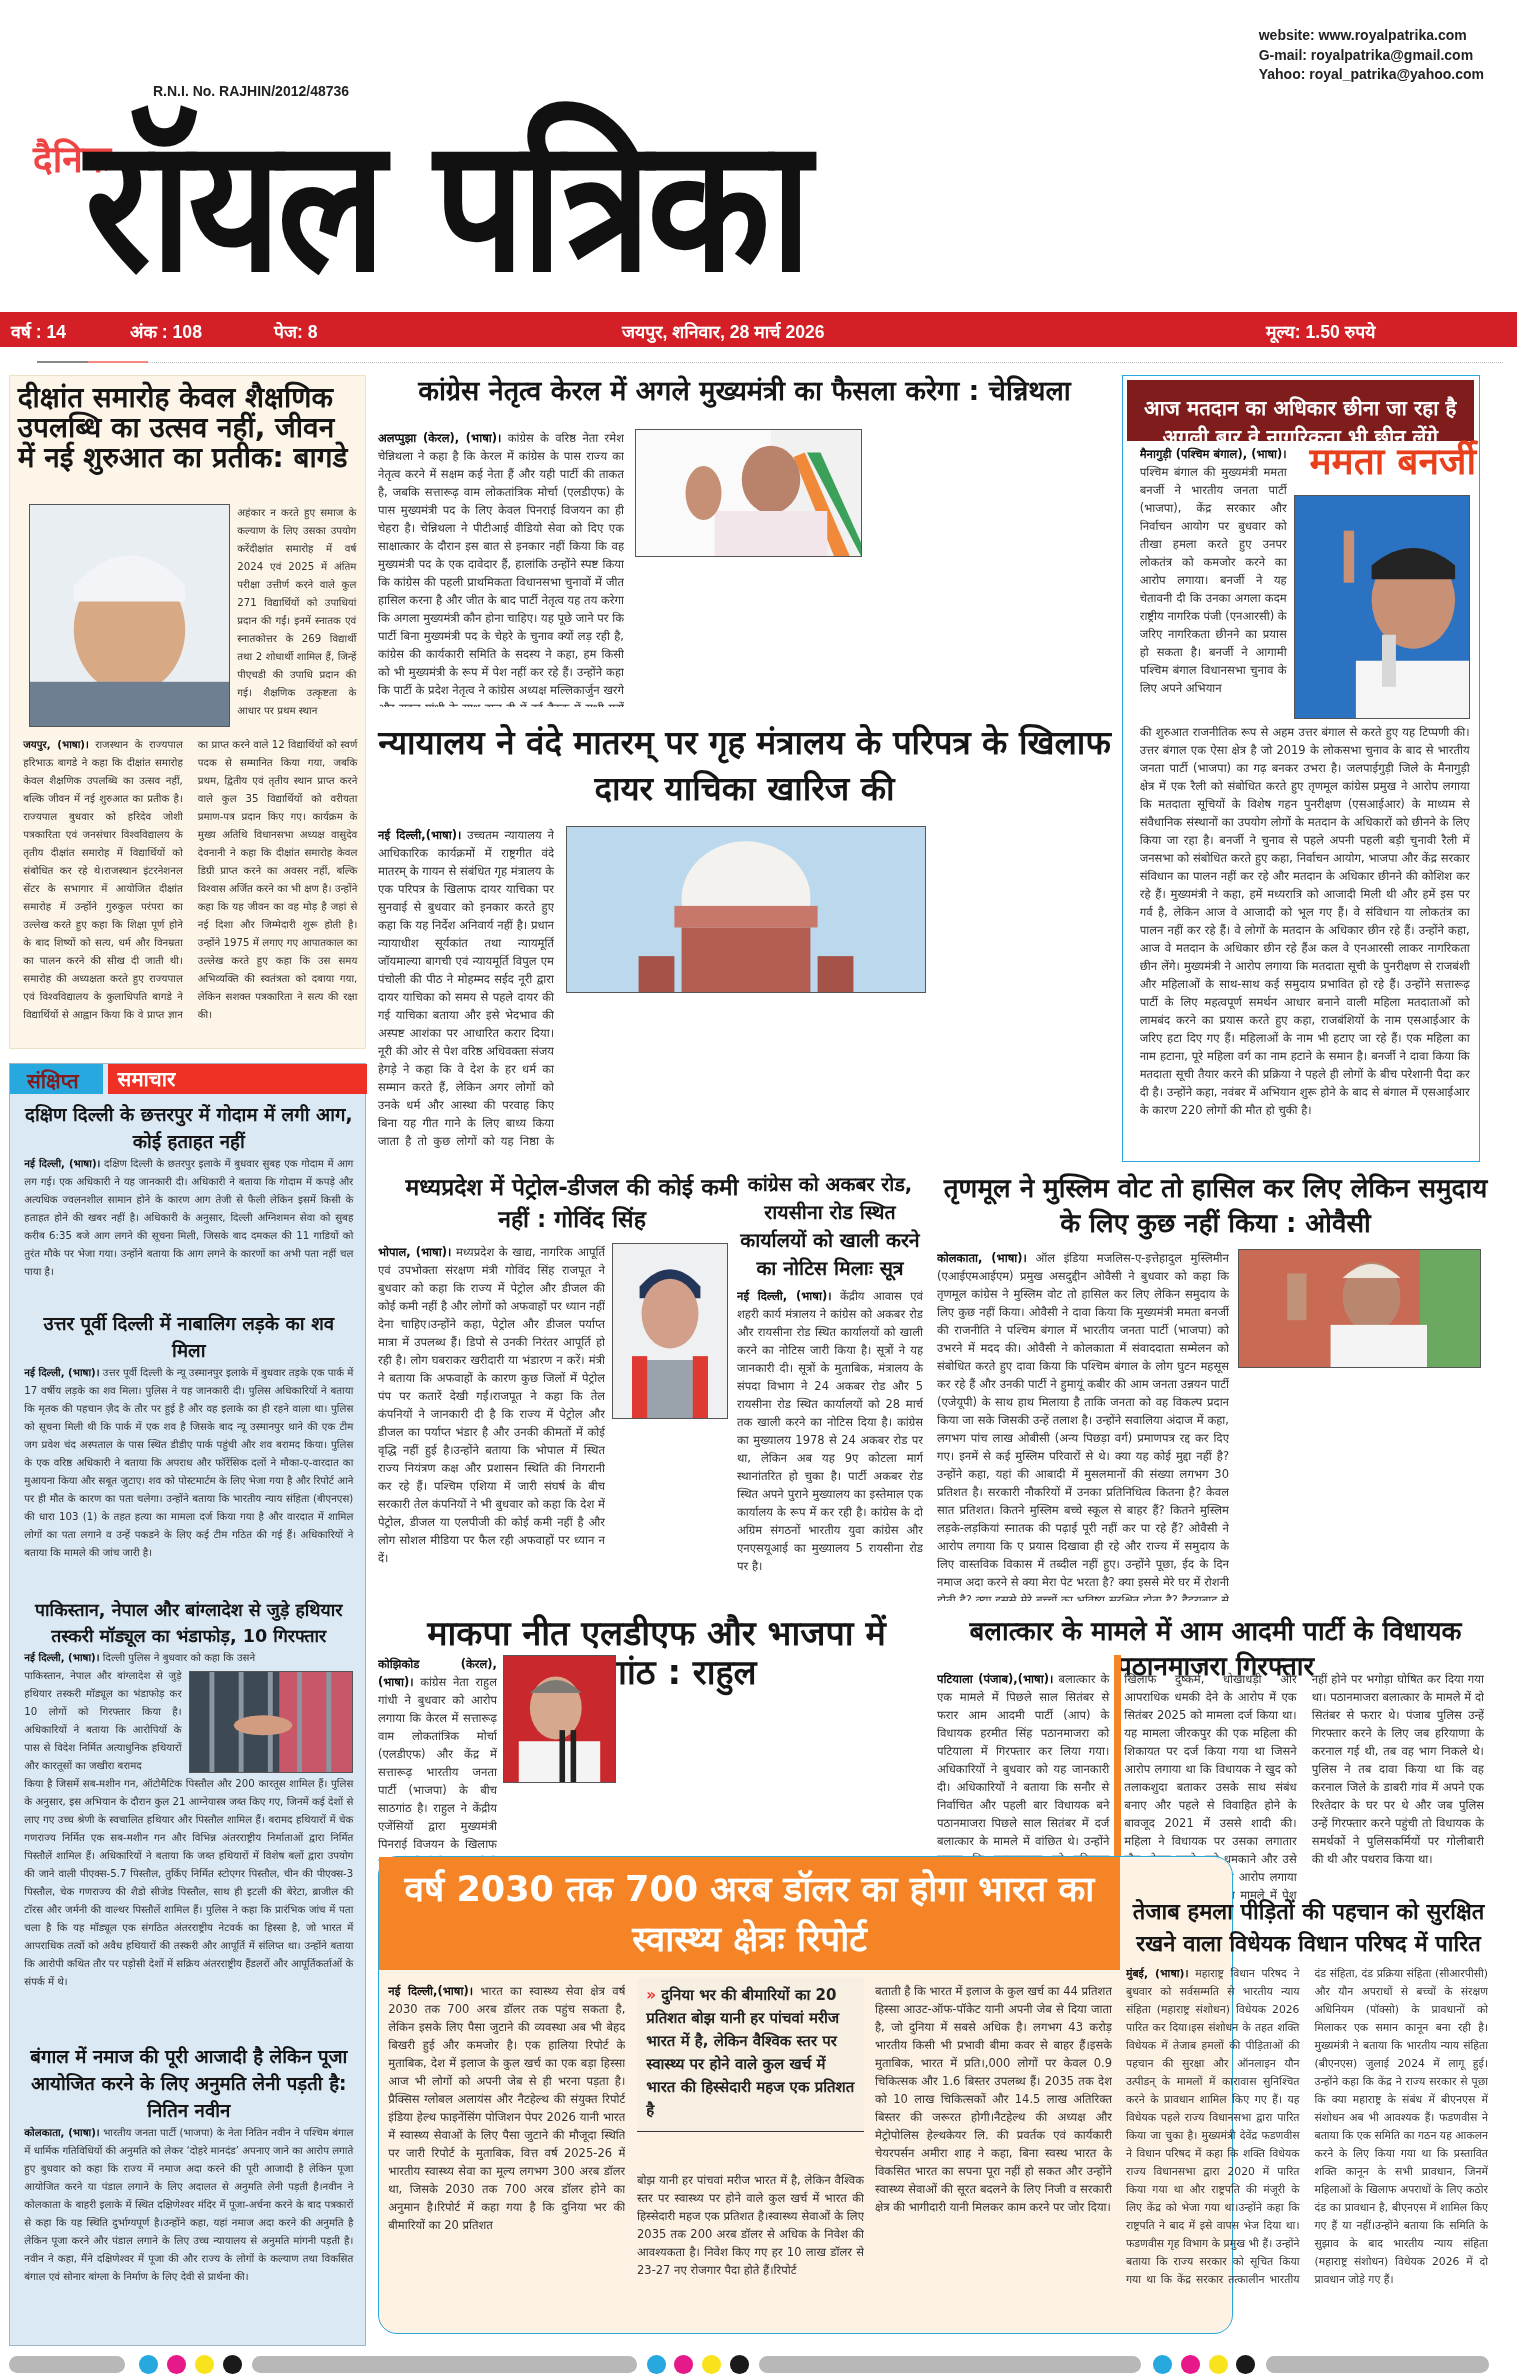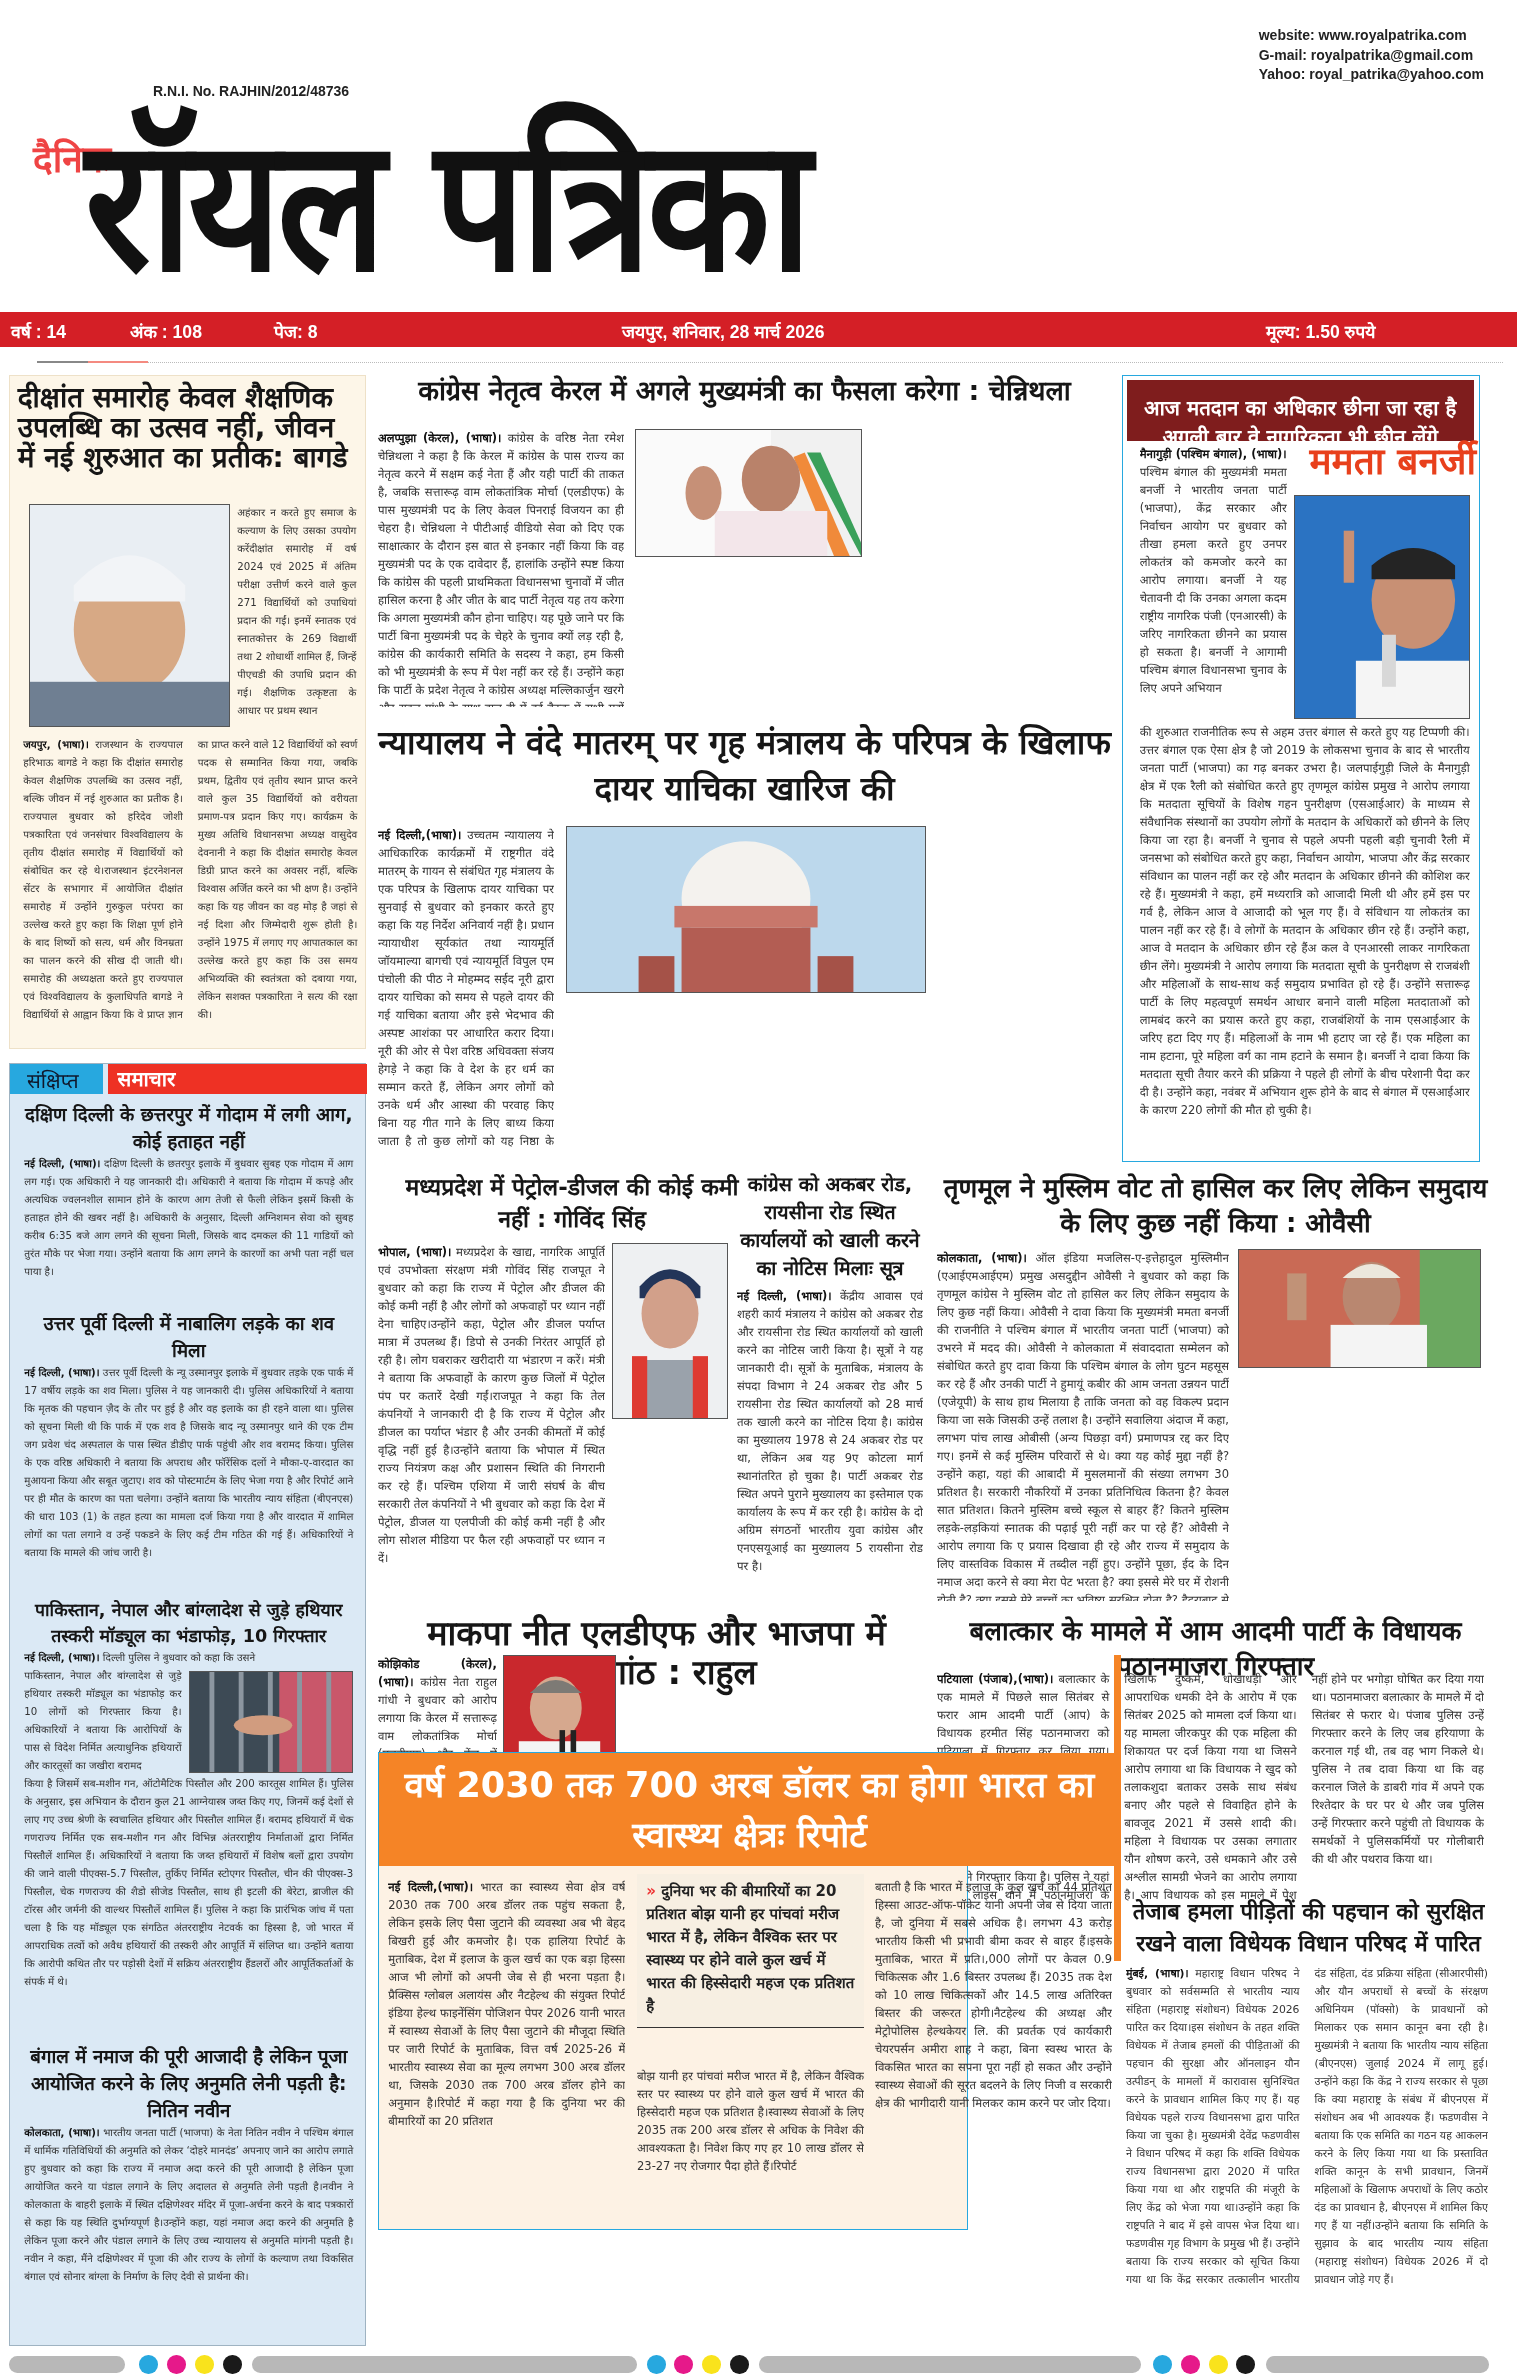--- a/index.html
+++ b/index.html
@@ -16,21 +16,21 @@
   .rule-top .b { position: absolute; left: 51px; top: -1.9px; width: 60px; height: 1.9px; background: #f48a80; }
   .hl { font-family: "DejaVu Sans", sans-serif; font-weight: bold; color: #161616; line-height: 1.15; }
   .txt { font-family: "DejaVu Sans", sans-serif; font-size: 11.5px; line-height: 18px; color: #333; text-align: justify; }
   .txt b { color: #111; }
   .col2 { column-count: 2; column-gap: 15px; }
   .col3 { column-count: 3; column-gap: 15px; }
   .photo { border: 0.9px solid #555; display: flex; align-items: center; justify-content: center; overflow: hidden; }
   .photo svg { width: 100%; height: 100%; display: block; }
   .box-bagade { left: 9.3px; top: 375px; width: 357px; height: 674px; background: #fdf6e8; border: 0.9px solid #eee1c8; }
   .box-brief { left: 9.3px; top: 1063px; width: 357px; height: 1283px; background: #dbe9f5; border: 0.9px solid #9fb3c2; }
-  .brief-tab1 { left: 0; top: 0; width: 93px; height: 30px; background: #27a8df; color: #0f172a; font-weight: normal; font-size: 20.4px; padding: 1.9px 16.7px; }
+  .brief-tab1 { left: 0; top: 0; width: 93px; height: 30px; background: #27a8df; color: #7f1d1d; font-weight: bold; font-size: 20.4px; padding: 1.9px 16.7px; }
   .brief-tab2 { left: 98px; top: 0; width: 259px; height: 30px; background: #ee3124; color: #fff; font-weight: bold; font-size: 20.4px; padding: 0 9.3px; }
   .box-mamata { left: 1122px; top: 375px; width: 358px; height: 787px; border: 1.9px solid #27a8df; background: #fff; }
   .mamata-head { left: 3.7px; top: 3.7px; width: 347px; height: 61px; background: #7f1d1d; color: #fff; text-align: center; font-weight: bold; font-size: 20.4px; line-height: 29px; padding-top: 14px; }
   .orange-box { left: 546px; top: 1892px; width: 575px; height: 445px; border: 1.9px solid #27a8df; background: #fdf2e4; }
   .orange-head { left: 0; top: 0; width: 573px; height: 113px; background: #f58426; color: #fff; text-align: center; font-weight: bold; font-size: 35px; line-height: 50px; padding-top: 7.4px; }
   .pullquote { border-bottom: 1.9px solid #333; background: #f7efe2; padding: 5.6px 7.4px 9.3px 9.3px; font-family: "DejaVu Sans", sans-serif; font-weight: bold; font-size: 15px; line-height: 23px; color: #222; }
   .pullquote .q { color: #e33; }
   .orange-side { left: 1114px; top: 1655px; width: 6.5px; height: 306px; background: #f58426; }
   .regbar { top: 2356px; height: 16.7px; border-radius: 8.3px; background: #b8b8b8; }
   .dot { top: 2355px; width: 18.6px; height: 18.6px; border-radius: 50%; }
@@ -223,21 +223,21 @@
   <span>कांग्रेस नेता राहुल गांधी ने बुधवार को आरोप लगाया कि केरल में सत्तारूढ़ वाम लोकतांत्रिक मोर्चा (एलडीएफ) और केंद्र में सत्तारूढ़ भारतीय जनता पार्टी (भाजपा) के बीच साठगांठ है। राहुल ने केंद्रीय एजेंसियों द्वारा मुख्यमंत्री पिनराई विजयन के खिलाफ भ्रष्टाचार के विभिन्न मामलों में कथित तौर पर कोई कार्वाई नहीं किए जाने की ओर भी इशारा किया। लोकसभा में विपक्ष के नेता गांधी ने कहा कि केरल विधानसभा चुनावों में केवल दो ही पक्ष चुनाव लड़ रहे हैं। पहला कांग्रेस नीत संयुक्त लोकतांत्रिक मोर्चा (यूडीएफ) है और दूसरी ओर एलडीएफ-भाजपा की साझेदारी है। विजयन के नेतृत्व वाली एलडीएफ सरकार पर निशाना साधते हुए गांधी ने केरल में मादक पदार्थों के मुद्दे को एक बड़ी समस्या के रूप में उजागर किया। यहां कोझिकोड बीच पर यूडीएफ के एक कार्यक्रम को ऑनलाइन माध्यम से संबोधित करते हुए कांग्रेस नेता ने शबरिमला से कथित तौर पर सोने के गबन का मुद्दा भी उठाया, और दावा किया कि वहां से कीमती धातु चोरी हो गई और इस संबंध में माकपा के नेताओं को गिरफ्तार किया गया था। उन्होंने पूछा, जो सरकार भगवान अय्यप्पा का सम्मान नहीं करती, वह केरल की जनता का सम्मान कैसे कर सकती है? गांधी ने कहा कि केरल में एलडीएफ की नीतियों को भाजपा की नीतियों से अलग नहीं किया जा सकता।</span>
 </div>
 
 <div class="abs hl" style="left:937px;top:1614px;width:557px;font-size:26px;line-height:35px;text-align:center;">बलात्कार के मामले में आम आदमी पार्टी के विधायक पठानमाजरा गिरफ्तार</div>
 <div class="abs txt col3" style="left:937px;top:1670px;width:547px;height:315px;overflow:hidden;">
   <b>पटियाला (पंजाब),(भाषा)।</b>
   <span>बलात्कार के एक मामले में पिछले साल सितंबर से फरार आम आदमी पार्टी (आप) के विधायक हरमीत सिंह पठानमाजरा को पटियाला में गिरफ्तार कर लिया गया। अधिकारियों ने बुधवार को यह जानकारी दी। अधिकारियों ने बताया कि सनौर से निर्वाचित और पहली बार विधायक बने पठानमाजरा पिछले साल सितंबर में दर्ज बलात्कार के मामले में वांछित थे। उन्होंने बताया कि पठानमाजरा को पटियाला पुलिस ने गिरफ्तार किया है। पुलिस ने यहां सिविल लाइंस थाने में पठानमाजरा के खिलाफ दुष्कर्म, धोखाधड़ी और आपराधिक धमकी देने के आरोप में एक सितंबर 2025 को मामला दर्ज किया था। यह मामला जीरकपुर की एक महिला की शिकायत पर दर्ज किया गया था जिसने आरोप लगाया था कि विधायक ने खुद को तलाकशुदा बताकर उसके साथ संबंध बनाए और पहले से विवाहित होने के बावजूद 2021 में उससे शादी की। महिला ने विधायक पर उसका लगातार यौन शोषण करने, उसे धमकाने और उसे अश्लील सामग्री भेजने का आरोप लगाया है। आप विधायक को इस मामले में पेश नहीं होने पर भगोड़ा घोषित कर दिया गया था। पठानमाजरा बलात्कार के मामले में दो सितंबर से फरार थे। पंजाब पुलिस उन्हें गिरफ्तार करने के लिए जब हरियाणा के करनाल गई थी, तब वह भाग निकले थे। पुलिस ने तब दावा किया था कि वह करनाल जिले के डाबरी गांव में अपने एक रिश्तेदार के घर पर थे और जब पुलिस उन्हें गिरफ्तार करने पहुंची तो विधायक के समर्थकों ने पुलिसकर्मियों पर गोलीबारी की थी और पथराव किया था।</span>
 </div>
 <div class="abs orange-side"></div>
 
-<div class="abs orange-box" style="left:378px;top:1752px;width:590px;height:478px;">
+<div class="abs orange-box" style="left:378px;top:1856px;width:855px;height:478px;border-radius:19px;">
   <div class="abs orange-head" style="width:741px;">वर्ष 2030 तक 700 अरब डॉलर का होगा भारत का स्वास्थ्य क्षेत्रः रिपोर्ट</div>
   <div class="abs txt" style="left:9.3px;top:125px;width:237px;height:343px;overflow:hidden;">
     <b>नई दिल्ली,(भाषा)।</b>
     <span>भारत का स्वास्थ्य सेवा क्षेत्र वर्ष 2030 तक 700 अरब डॉलर तक पहुंच सकता है, लेकिन इसके लिए पैसा जुटाने की व्यवस्था अब भी बेहद बिखरी हुई और कमजोर है। एक हालिया रिपोर्ट के मुताबिक, देश में इलाज के कुल खर्च का एक बड़ा हिस्सा आज भी लोगों को अपनी जेब से ही भरना पड़ता है। प्रैक्सिस ग्लोबल अलायंस और नैटहेल्थ की संयुक्त रिपोर्ट इंडिया हेल्थ फाइनेंसिंग पोजिशन पेपर 2026 यानी भारत में स्वास्थ्य सेवाओं के लिए पैसा जुटाने की मौजूदा स्थिति पर जारी रिपोर्ट के मुताबिक, वित्त वर्ष 2025-26 में भारतीय स्वास्थ्य सेवा का मूल्य लगभग 300 अरब डॉलर था, जिसके 2030 तक 700 अरब डॉलर होने का अनुमान है।रिपोर्ट में कहा गया है कि दुनिया भर की बीमारियों का 20 प्रतिशत</span>
   </div>
   <div class="abs" style="left:258px;top:121px;width:227px;">
     <div class="pullquote"><span class="q">»</span> <span>दुनिया भर की बीमारियों का 20 प्रतिशत बोझ यानी हर पांचवां मरीज भारत में है, लेकिन वैश्विक स्तर पर स्वास्थ्य पर होने वाले कुल खर्च में भारत की हिस्सेदारी महज एक प्रतिशत है</span></div>
   </div>
   <div class="abs txt" style="left:258px;top:314px;width:227px;height:158px;overflow:hidden;">बोझ यानी हर पांचवां मरीज भारत में है, लेकिन वैश्विक स्तर पर स्वास्थ्य पर होने वाले कुल खर्च में भारत की हिस्सेदारी महज एक प्रतिशत है।स्वास्थ्य सेवाओं के लिए 2035 तक 200 अरब डॉलर से अधिक के निवेश की आवश्यकता है। निवेश किए गए हर 10 लाख डॉलर से 23-27 नए रोजगार पैदा होते हैं।रिपोर्ट</div>
   <div class="abs txt" style="left:496px;top:125px;width:237px;height:343px;overflow:hidden;">बताती है कि भारत में इलाज के कुल खर्च का 44 प्रतिशत हिस्सा आउट-ऑफ-पॉकेट यानी अपनी जेब से दिया जाता है, जो दुनिया में सबसे अधिक है। लगभग 43 करोड़ भारतीय किसी भी प्रभावी बीमा कवर से बाहर हैं।इसके मुताबिक, भारत में प्रति।,000 लोगों पर केवल 0.9 चिकित्सक और 1.6 बिस्तर उपलब्ध हैं। 2035 तक देश को 10 लाख चिकित्सकों और 14.5 लाख अतिरिक्त बिस्तर की जरूरत होगी।नैटहेल्थ की अध्यक्ष और मेट्रोपोलिस हेल्थकेयर लि. की प्रवर्तक एवं कार्यकारी चेयरपर्सन अमीरा शाह ने कहा, बिना स्वस्थ भारत के विकसित भारत का सपना पूरा नहीं हो सकत और उन्होंने स्वास्थ्य सेवाओं की सूरत बदलने के लिए निजी व सरकारी क्षेत्र की भागीदारी यानी मिलकर काम करने पर जोर दिया।</div>

